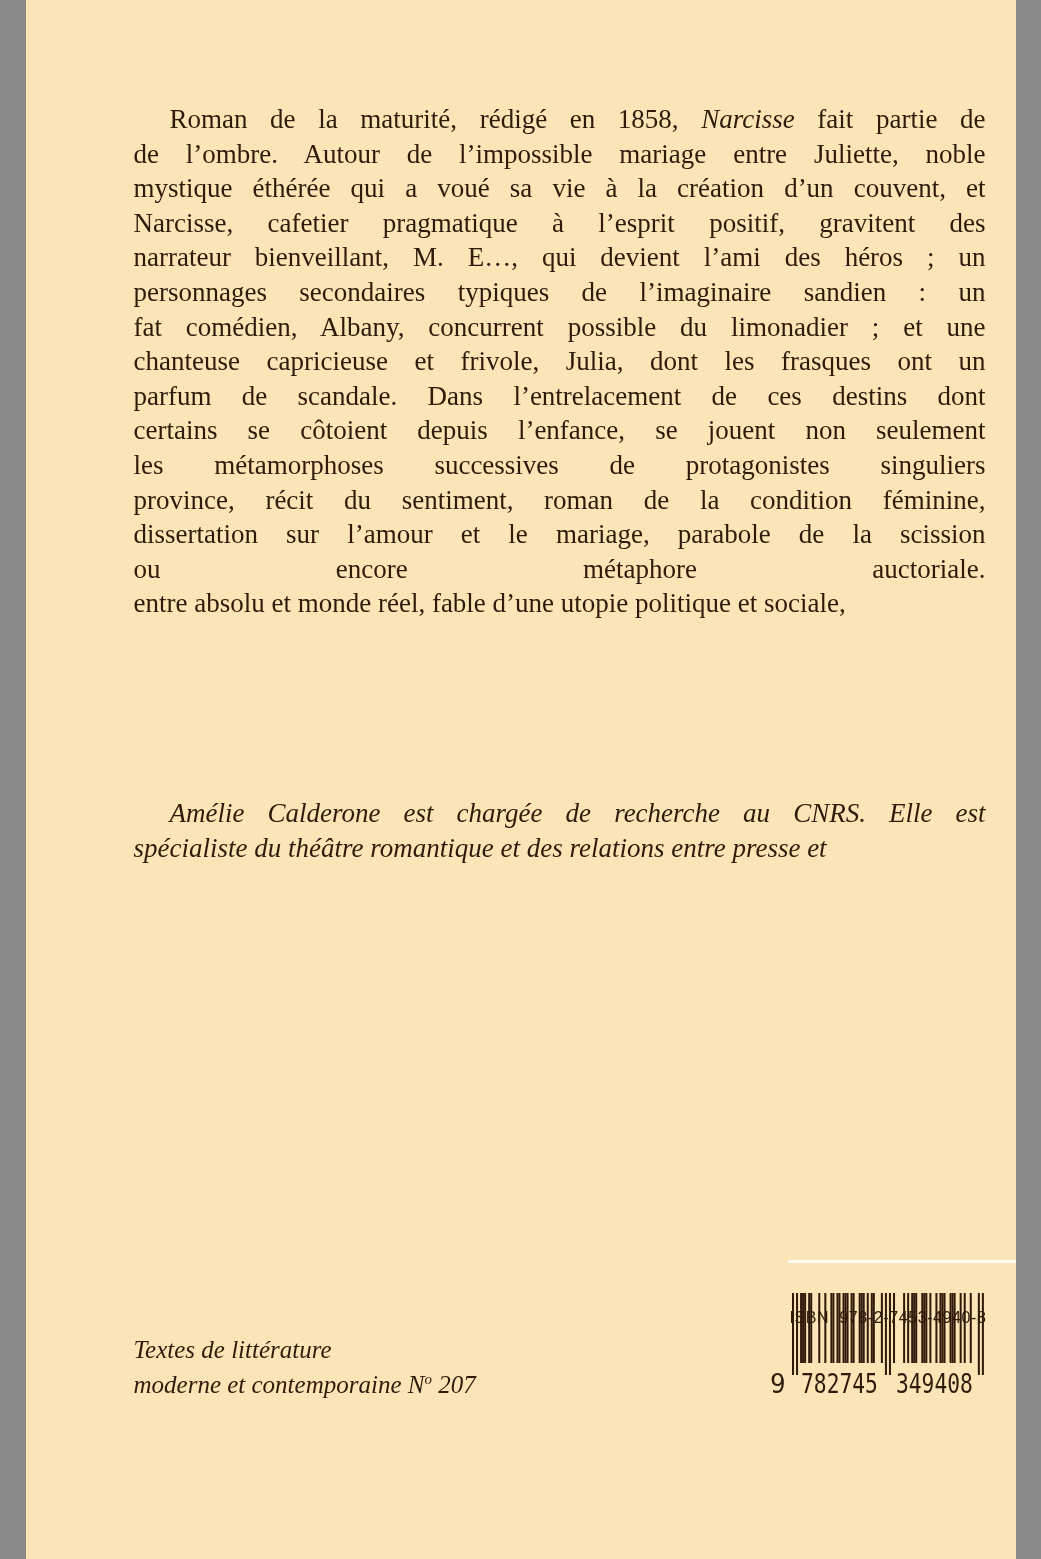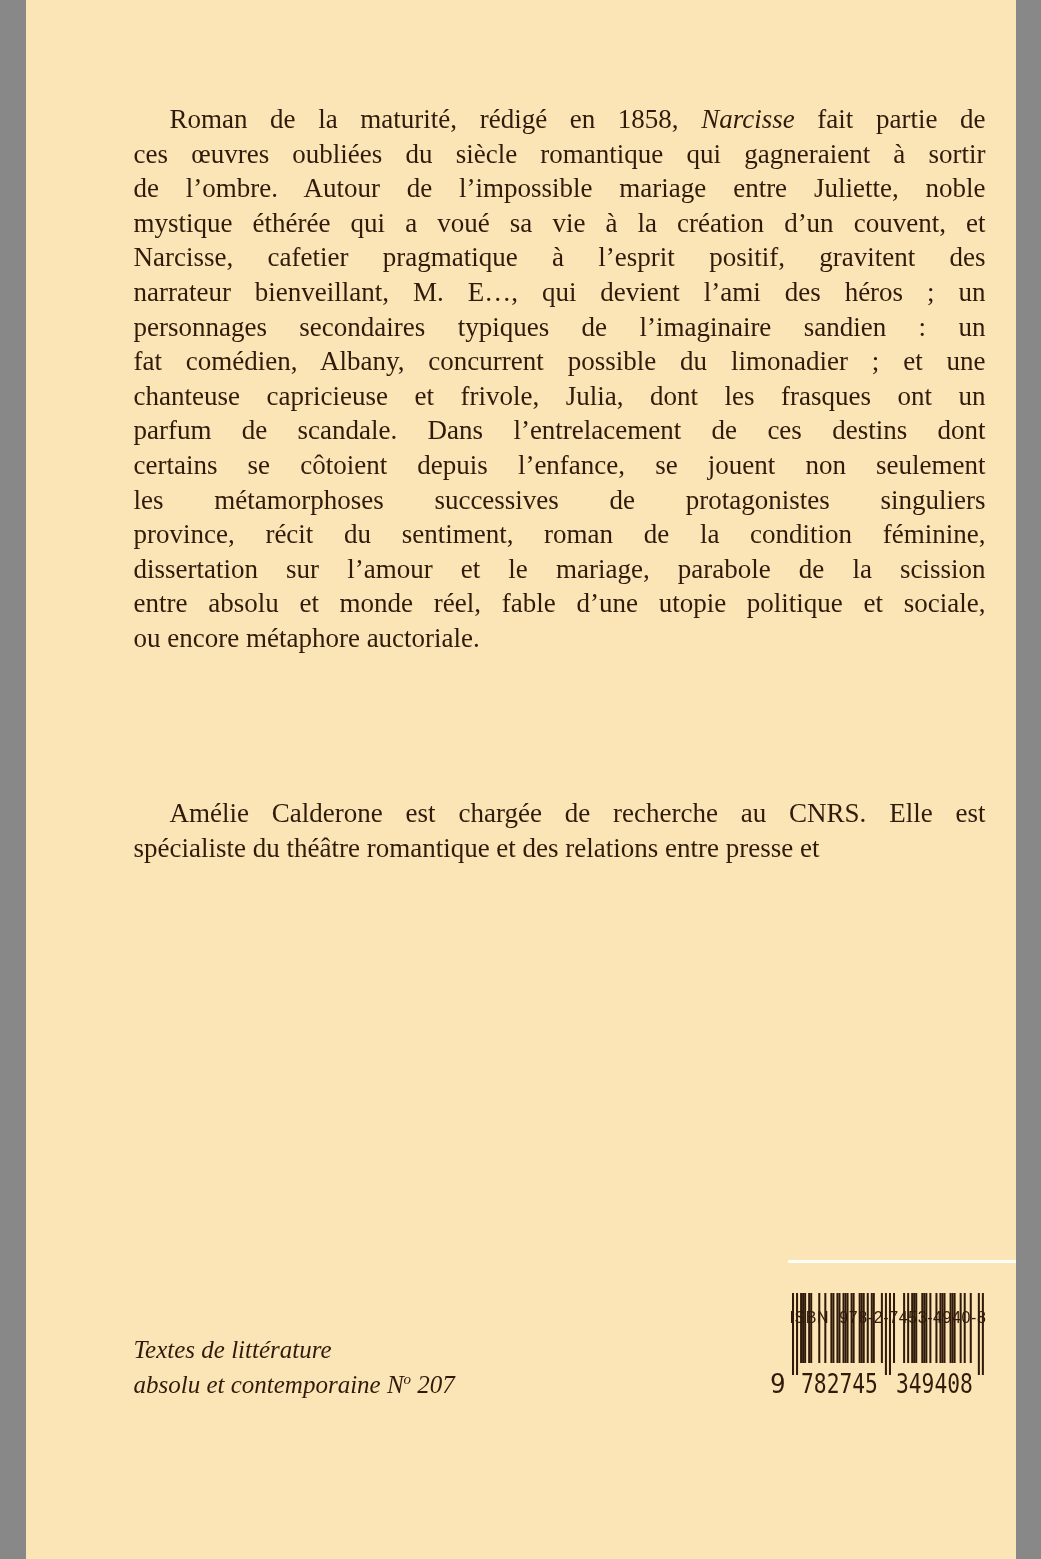--- a/index.html
+++ b/index.html
@@ -29,21 +29,21 @@
   .tline{
     white-space:normal;
     text-align:justify;
     text-align-last:justify;
     height:34.6px;
     overflow:visible;
   }
   .tline:last-child{ text-align-last:left; }
   .tline.indent{ text-indent:36px; }
   #synopsis{ top:102px; }
-  #bio{ top:796px; }
+  #bio{ top:796px; font-style:italic; }
   #series{
     top:1332px;
     font-style:italic;
     font-size:25px;
     line-height:35px;
     width:560px;
   }
   #series .tline{ text-align:left; text-align-last:left; height:35px; }
   .it{ font-style:italic; }
   .sc{ text-transform:uppercase; font-size:0.78em; letter-spacing:0.5px; }
@@ -76,45 +76,44 @@
     fill:var(--ink);
   }
 </style>
 </head>
 <body>
 
 <div class="page">
 
   <div id="synopsis" class="textblock">
       <div class="tline indent"><span>Roman de la maturité, rédigé en 1858, </span><span class="it">Narcisse</span><span> fait partie de</span></div>
-      <div class="tline"><span>ces œuvres oubliées du siècle romantique qui gagneraient à sortir</span></div>
       <div class="tline"><span>de l’ombre. Autour de l’impossible mariage entre Juliette, noble</span></div>
       <div class="tline"><span>mystique éthérée qui a voué sa vie à la création d’un couvent, et</span></div>
       <div class="tline"><span>Narcisse, cafetier pragmatique à l’esprit positif, gravitent des</span></div>
       <div class="tline"><span>narrateur bienveillant, M. E…, qui devient l’ami des héros ; un</span></div>
       <div class="tline"><span>personnages secondaires typiques de l’imaginaire sandien : un</span></div>
       <div class="tline"><span>fat comédien, Albany, concurrent possible du limonadier ; et une</span></div>
       <div class="tline"><span>chanteuse capricieuse et frivole, Julia, dont les frasques ont un</span></div>
       <div class="tline"><span>parfum de scandale. Dans l’entrelacement de ces destins dont</span></div>
       <div class="tline"><span>certains se côtoient depuis l’enfance, se jouent non seulement</span></div>
       <div class="tline"><span>les métamorphoses successives de protagonistes singuliers</span></div>
       <div class="tline"><span>province, récit du sentiment, roman de la condition féminine,</span></div>
       <div class="tline"><span>dissertation sur l’amour et le mariage, parabole de la scission</span></div>
+      <div class="tline"><span>ou encore métaphore auctoriale.</span></div>
       <div class="tline"><span>entre absolu et monde réel, fable d’une utopie politique et sociale,</span></div>
-      <div class="tline"><span>ou encore métaphore auctoriale.</span></div>
     </div>
 
   <div id="bio" class="textblock">
       <div class="tline indent"><span>Amélie Calderone est chargée de recherche au CNRS. Elle est</span></div>
       <div class="tline"><span>spécialiste du théâtre romantique et des relations entre presse et</span></div>
     </div>
 
   <div id="series" class="textblock">
       <div class="tline"><span>Textes de littérature</span></div>
-      <div class="tline"><span>absolu et contemporaine N</span><span class="sup">o</span><span> 207</span></div>
+      <div class="tline"><span>moderne et contemporaine N</span><span class="sup">o</span><span> 207</span></div>
     </div>
 
   <div class="white-rule"></div>
 
   <div class="isbn-line">ISBN  978-2-7453-4940-8</div>
 
   <svg id="barcode" class="barcode" viewBox="0 0 226 104">
       <rect x="28.00" y="0" width="2.02" height="82" fill="#301b0b"></rect>
       <rect x="32.04" y="0" width="2.02" height="82" fill="#301b0b"></rect>
       <rect x="36.08" y="0" width="2.02" height="70" fill="#301b0b"></rect>

